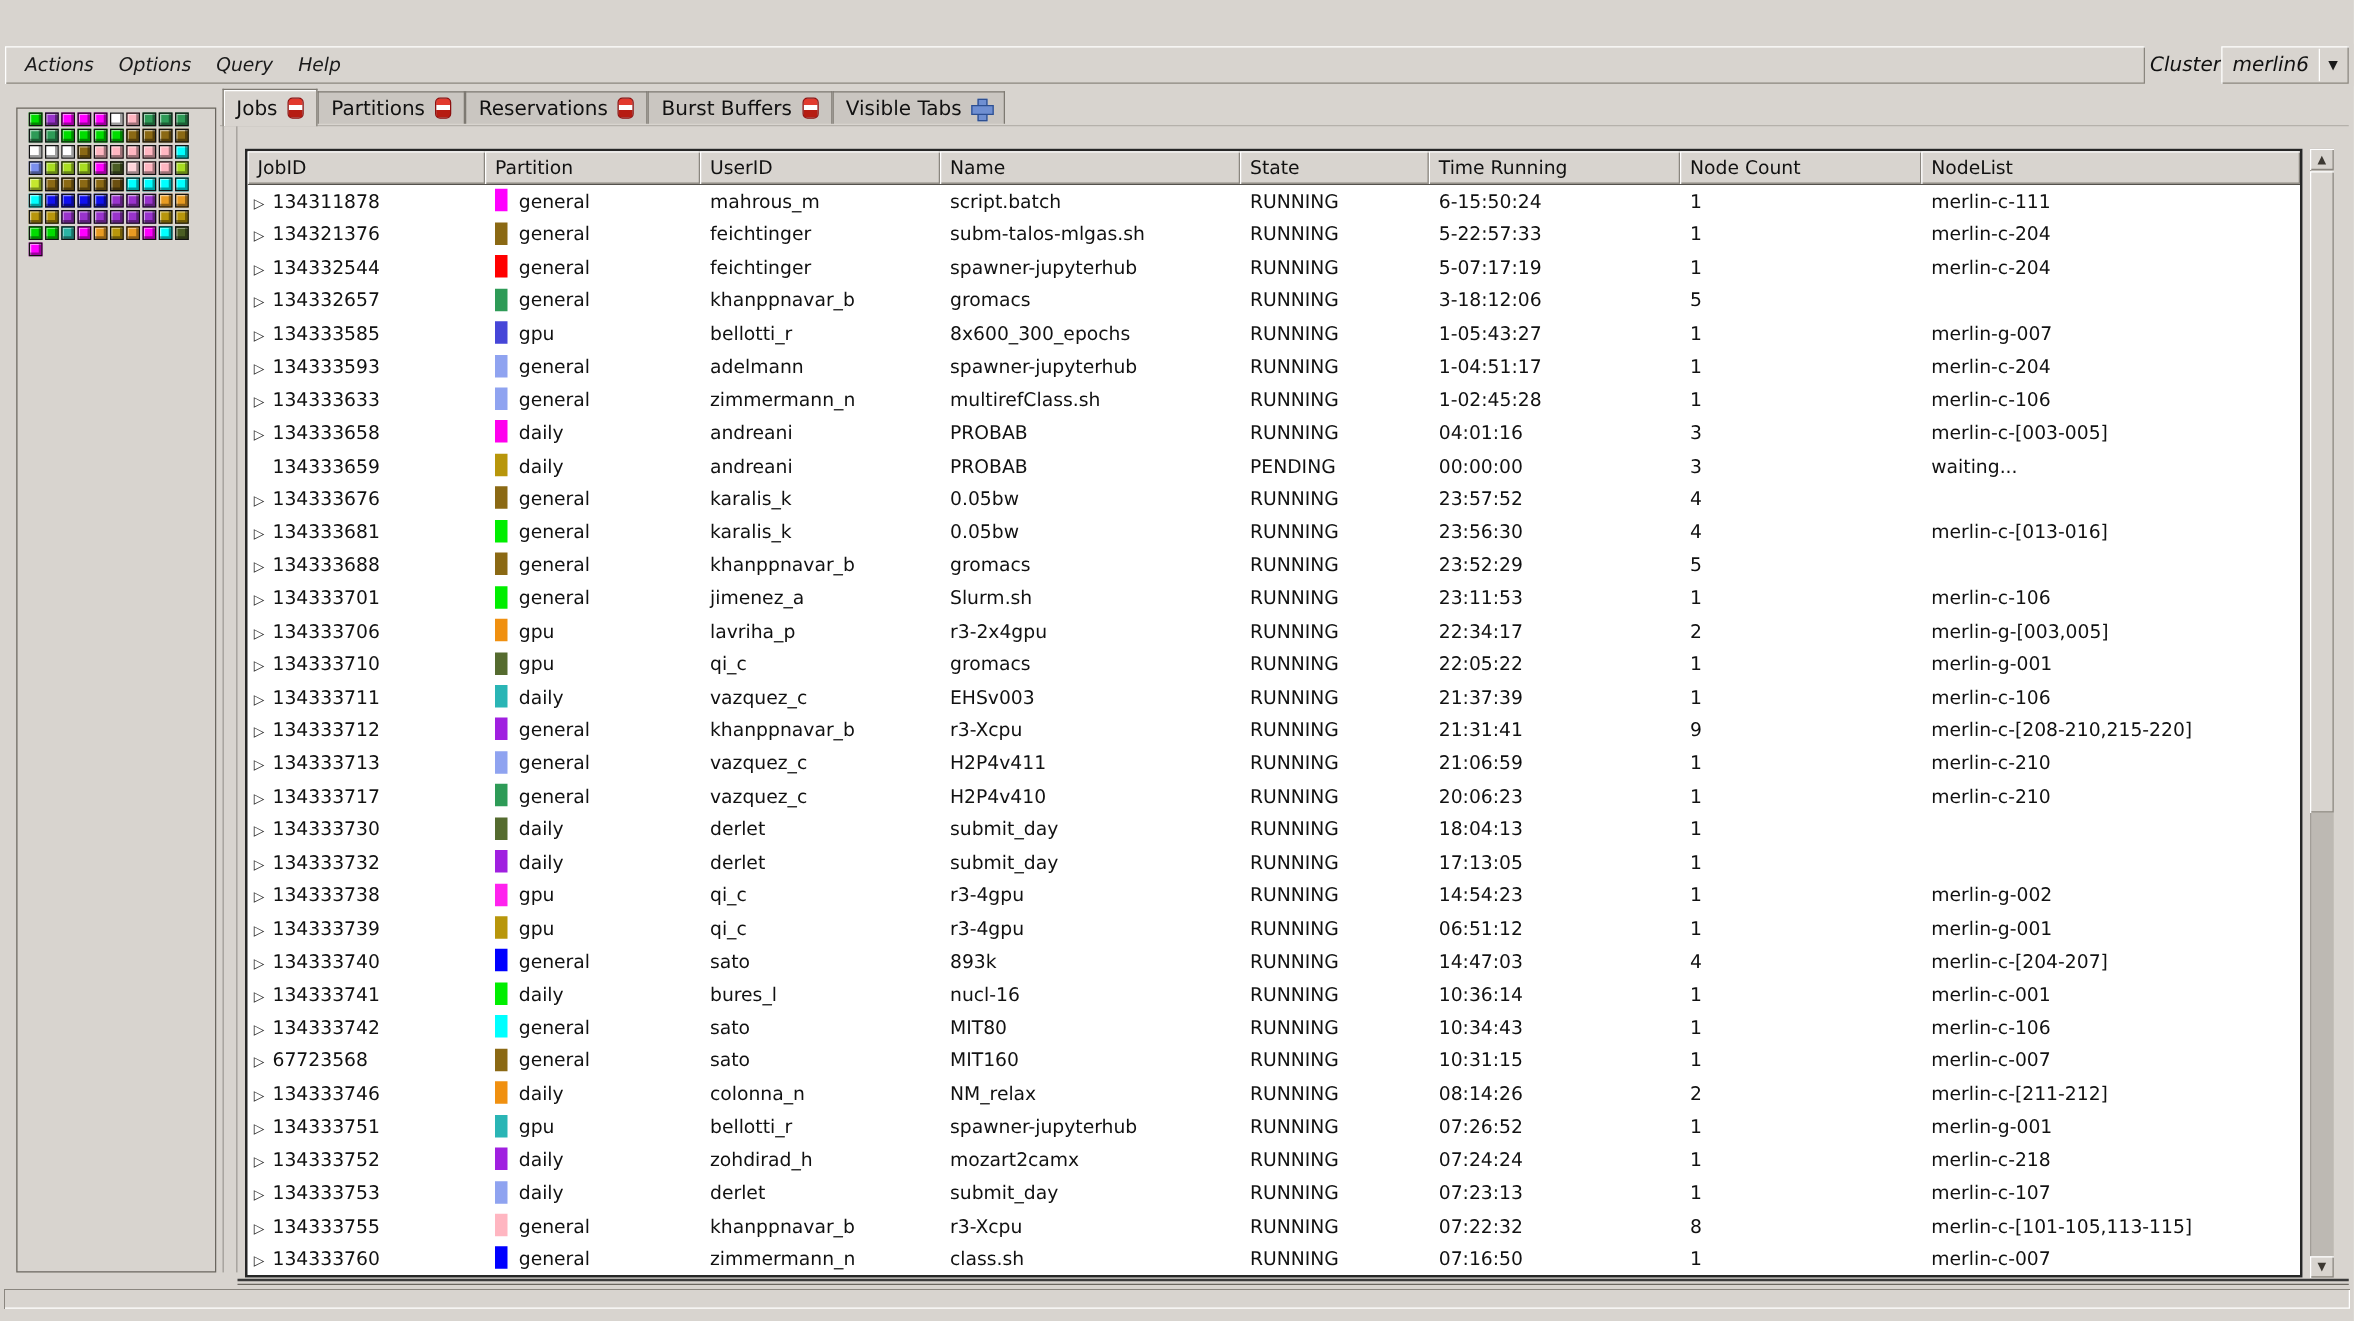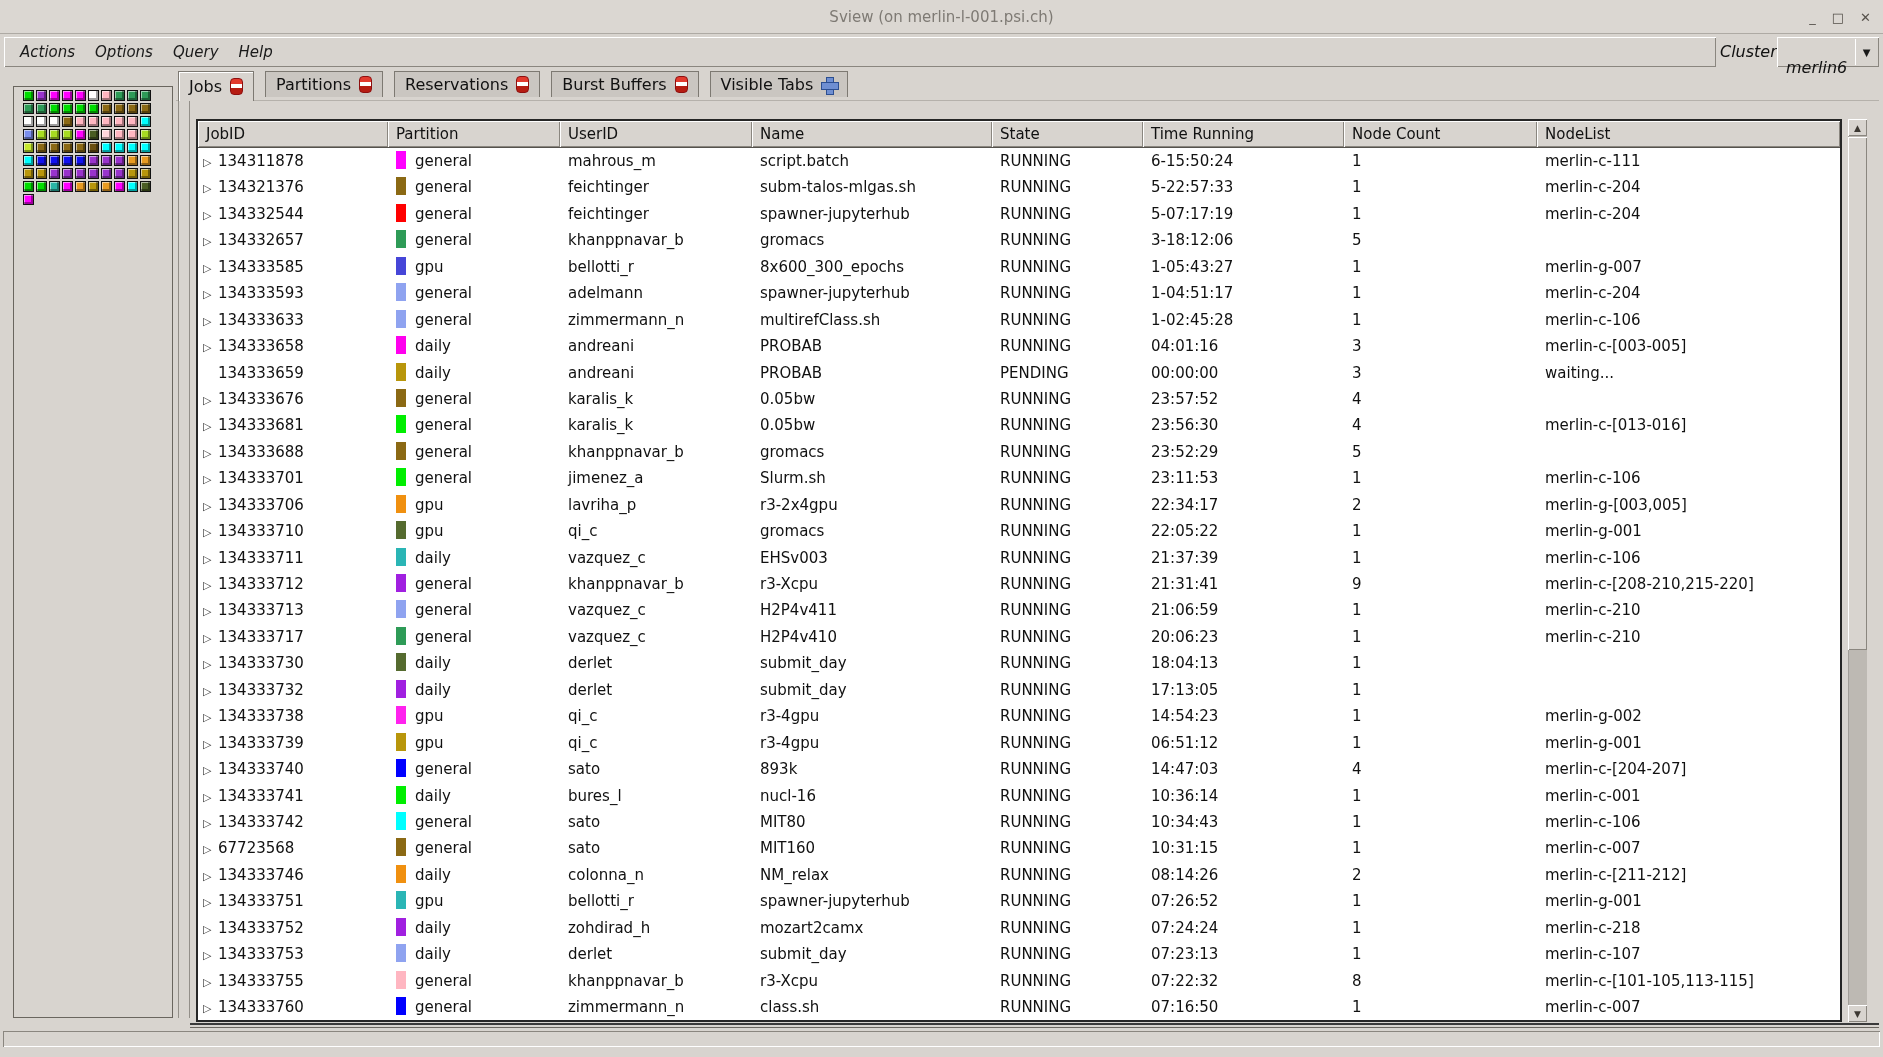--- a/index.html
+++ b/index.html
@@ -17,38 +17,38 @@
   .winbtns span { cursor:default; }
 
   
   .menustrip { position:absolute; left:0; top:35px; width:100%; height:34px; background:#d8d4cf;font-style:italic; }
   .menubar { position:absolute; left:4px; top:2px; width:1712px; height:30px; background:#d8d4cf;
              box-shadow: inset 1px 1px 0 #ffffff, inset -1px -1px 0 #8a867f; display:flex; align-items:center; padding-left:6px; }
   .menu-item { display:inline-block; padding:0 10px; font-size:15px; line-height:28px; color:#1a1a1a; }
   .cluster-label { position:absolute; left:1720px; top:0; line-height:34px; font-size:16px; }
   .cluster-combo { position:absolute; left:1777px; top:2px; width:102px; height:30px; background:#d8d4cf;
                    box-shadow: inset 1px 1px 0 #ffffff, inset -1px -1px 0 #8a867f; }
-  .cluster-combo .val { position:absolute; left:9px; top:0; line-height:30px; font-size:16px;margin-top:16px; }
+  .cluster-combo .val { position:absolute; left:9px; top:0; line-height:30px; font-size:16px; }
   .cluster-combo .arrowbox { position:absolute; right:2px; top:2px; bottom:2px; width:22px;
                    border-left:1px solid #ffffff; display:flex; align-items:center; justify-content:center;
                    font-size:10px; color:#1a1a1a; }
 
   
   .left-panel { position:absolute; left:13px; top:86px; width:160px; height:932px;
                 border:1px solid #6a665f; background:#d8d4cf; }
   .node-grid { position:absolute; left:9px; top:3px; }
   .ngrow { display:flex; gap:2px; margin-bottom:2px; }
   .ngsq { display:block; width:11px; height:11px; border:1px solid #111;
           box-shadow: inset -2px -2px 0 rgba(0,0,0,.38), inset 1px 1px 0 rgba(255,255,255,.55); }
 
   .vline { position:absolute; top:86px; height:932px; width:1px; background:#f4f2ef; border-right:1px solid #938f89; }
 
   
   .nbline { position:absolute; left:176px; right:4px; top:100px; height:1px; background:#b5b1ab; }
-  .tabbar { position:absolute; left:178px; top:71px; height:30px; display:flex; align-items:flex-start;gap:11px; }
+  .tabbar { position:absolute; left:178px; top:71px; height:30px; display:flex; align-items:center; }
   .tab { display:flex; align-items:center; gap:8px; padding:0 10px; height:26px; line-height:26px;
          font-size:16px; background:#cac6c1; border:1px solid #7d7972; border-bottom:none; }
   .tab.active { height:30px; line-height:30px; background:#d8d4cf; box-shadow: inset 1px 1px 0 #fff; }
   .tabicon { display:inline-block; }
   .tabicon[data-icon="red-toggle"] { width:13px; height:17px; border-radius:4px; border:1px solid #8d0f0f;
         background:linear-gradient(to bottom,#e23a2e 0 34%,#ffffff 34% 60%,#b61c12 60% 100%); }
   .tabicon[data-icon="blue-plus"] { position:relative; width:16px; height:16px; }
   .tabicon[data-icon="blue-plus"]::before, .tabicon[data-icon="blue-plus"]::after {
         content:""; position:absolute; background:#6f8fd2; border:1px solid #2d4f91; }
   .tabicon[data-icon="blue-plus"]::before { left:5px; top:0; width:6px; height:16px; }
@@ -83,28 +83,20 @@
 
   
   .statusbar { position:absolute; left:3px; top:1031px; width:1877px; height:16px; background:#d8d4cf;
                box-shadow: inset 1px 1px 0 #8a867f, inset -1px -1px 0 #ffffff; }
 </style>
 </head>
 <body>
 
 <div class="window">
 
-  <div class="titlebar">
-    <div class="title">Sview (on merlin-l-001.psi.ch)</div>
-    <div class="winbtns">
-      <span>_</span>
-      <span>□</span>
-      <span>✕</span>
-    </div>
-  </div>
 
   <div class="menustrip">
     <div class="menubar">
 
         <span class="menu-item">Actions</span>
 
         <span class="menu-item">Options</span>
 
         <span class="menu-item">Query</span>
 

